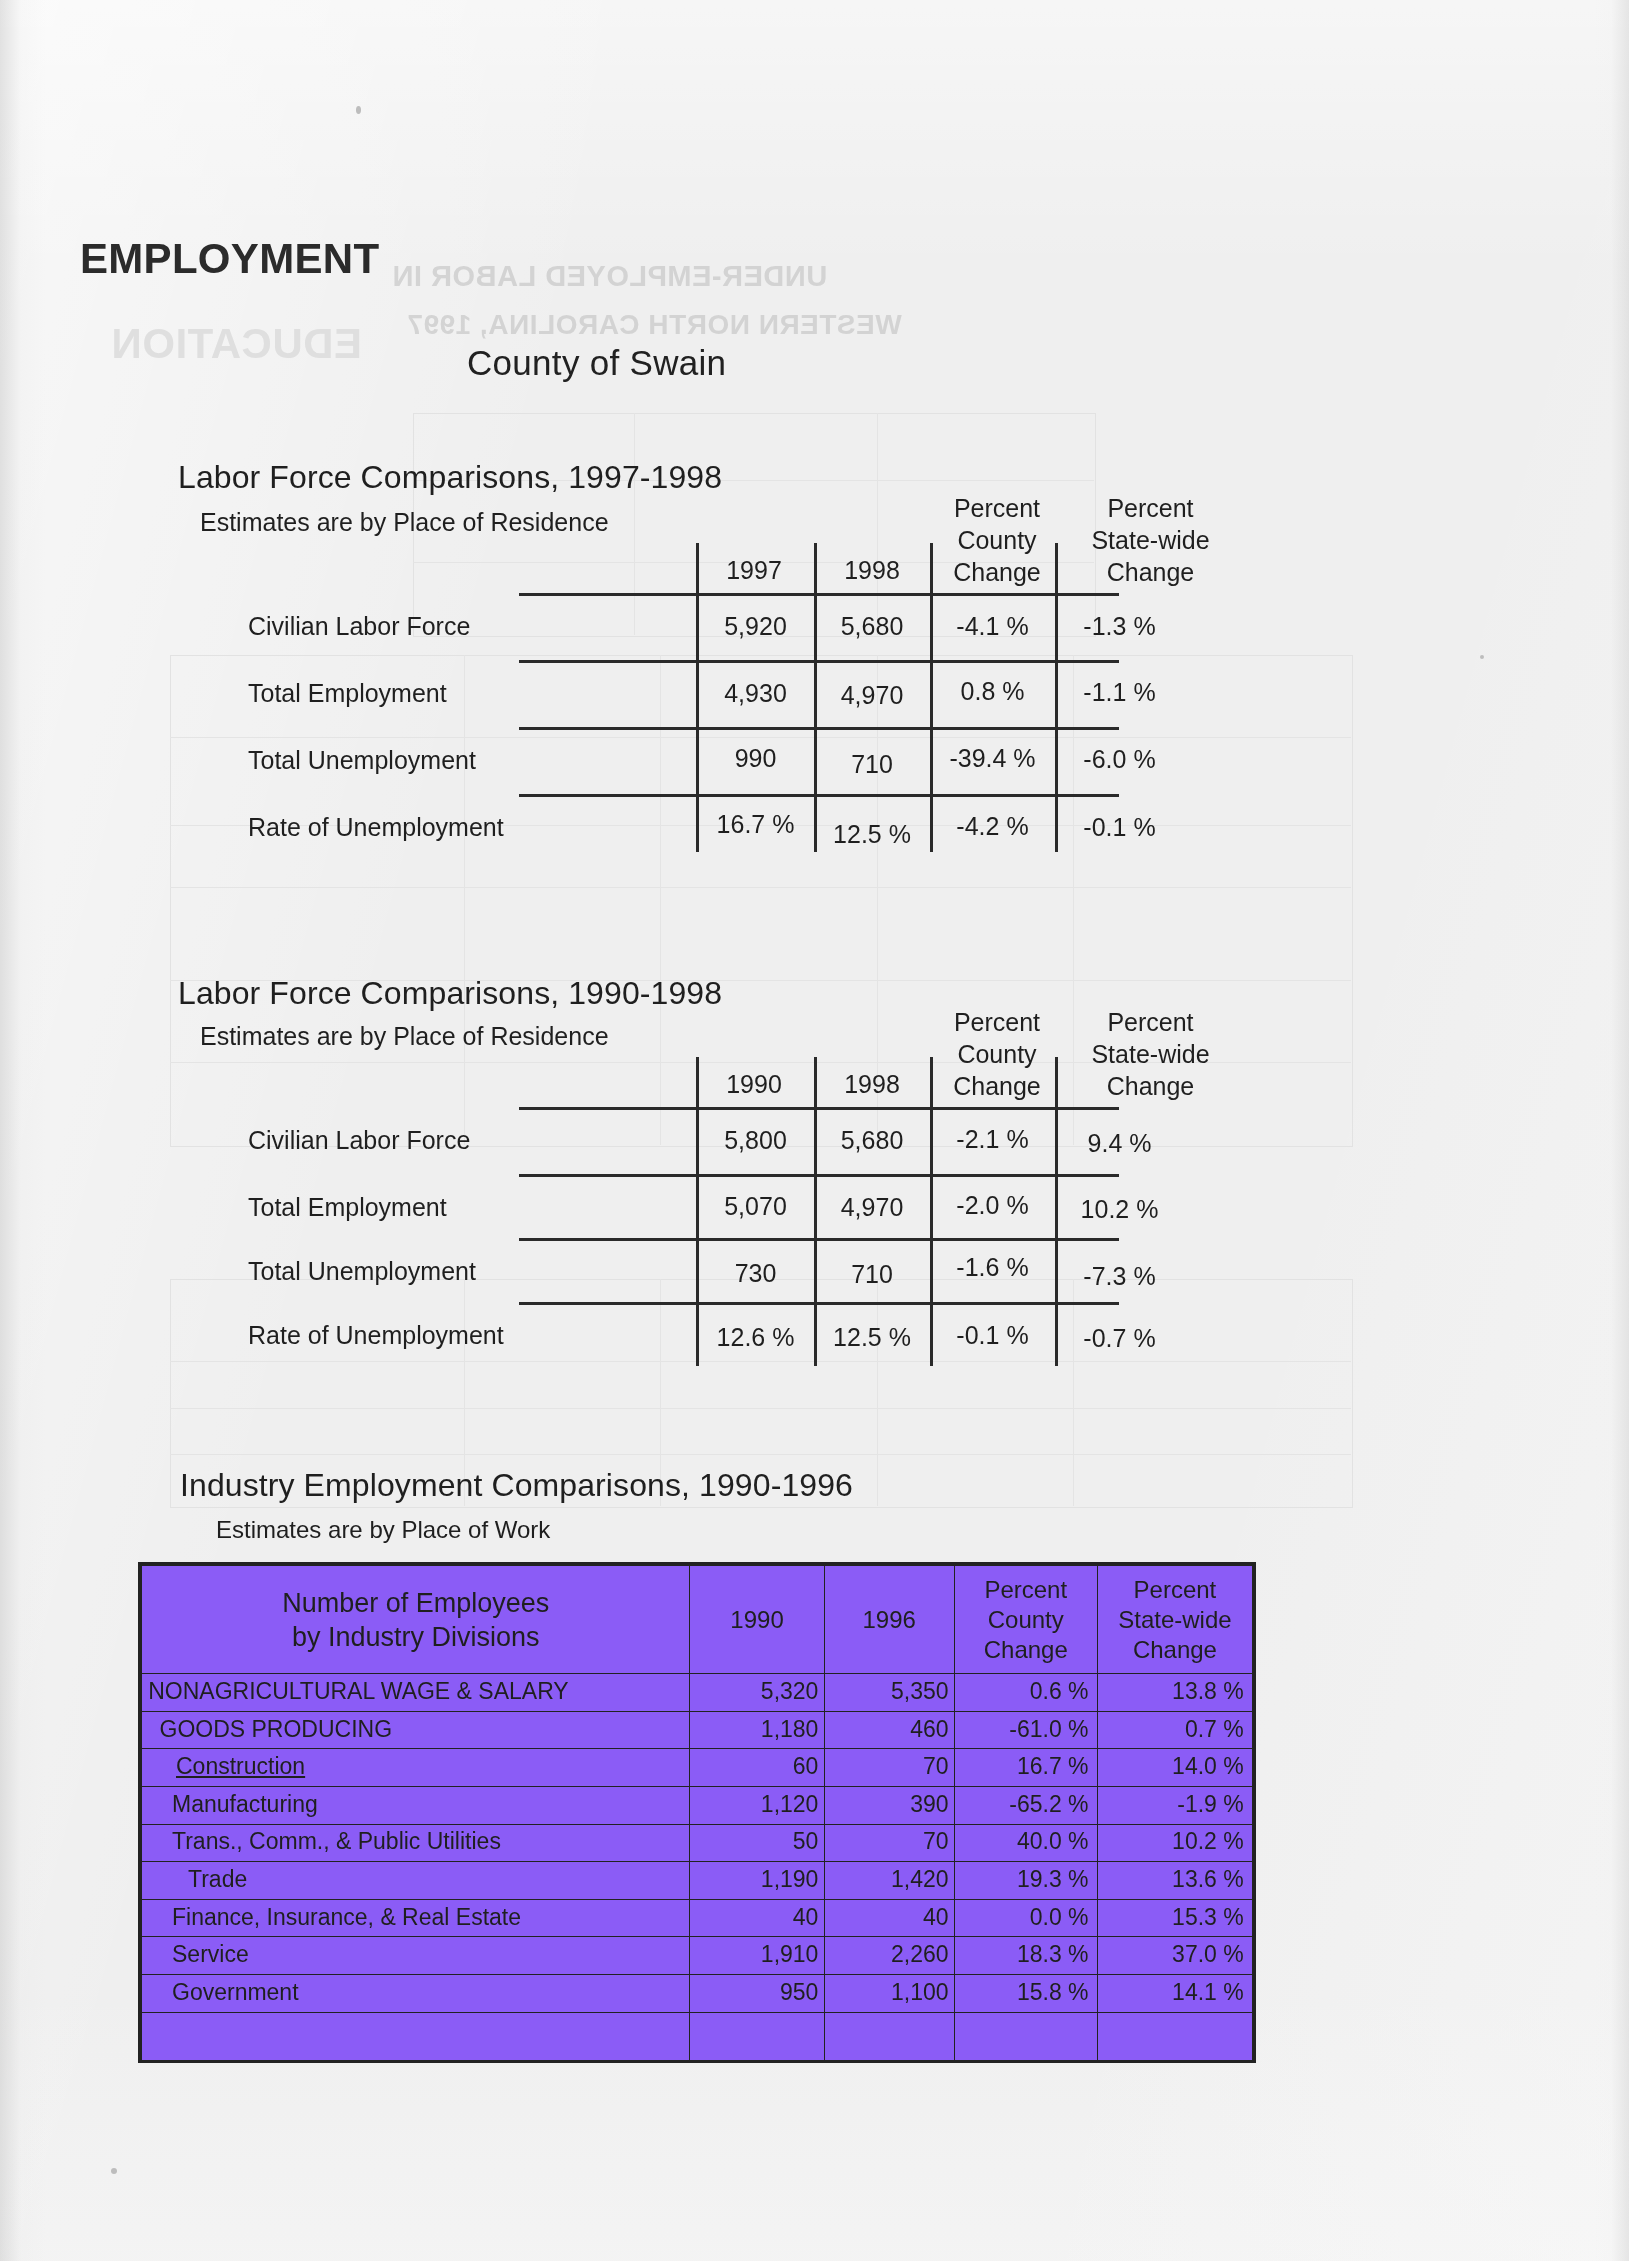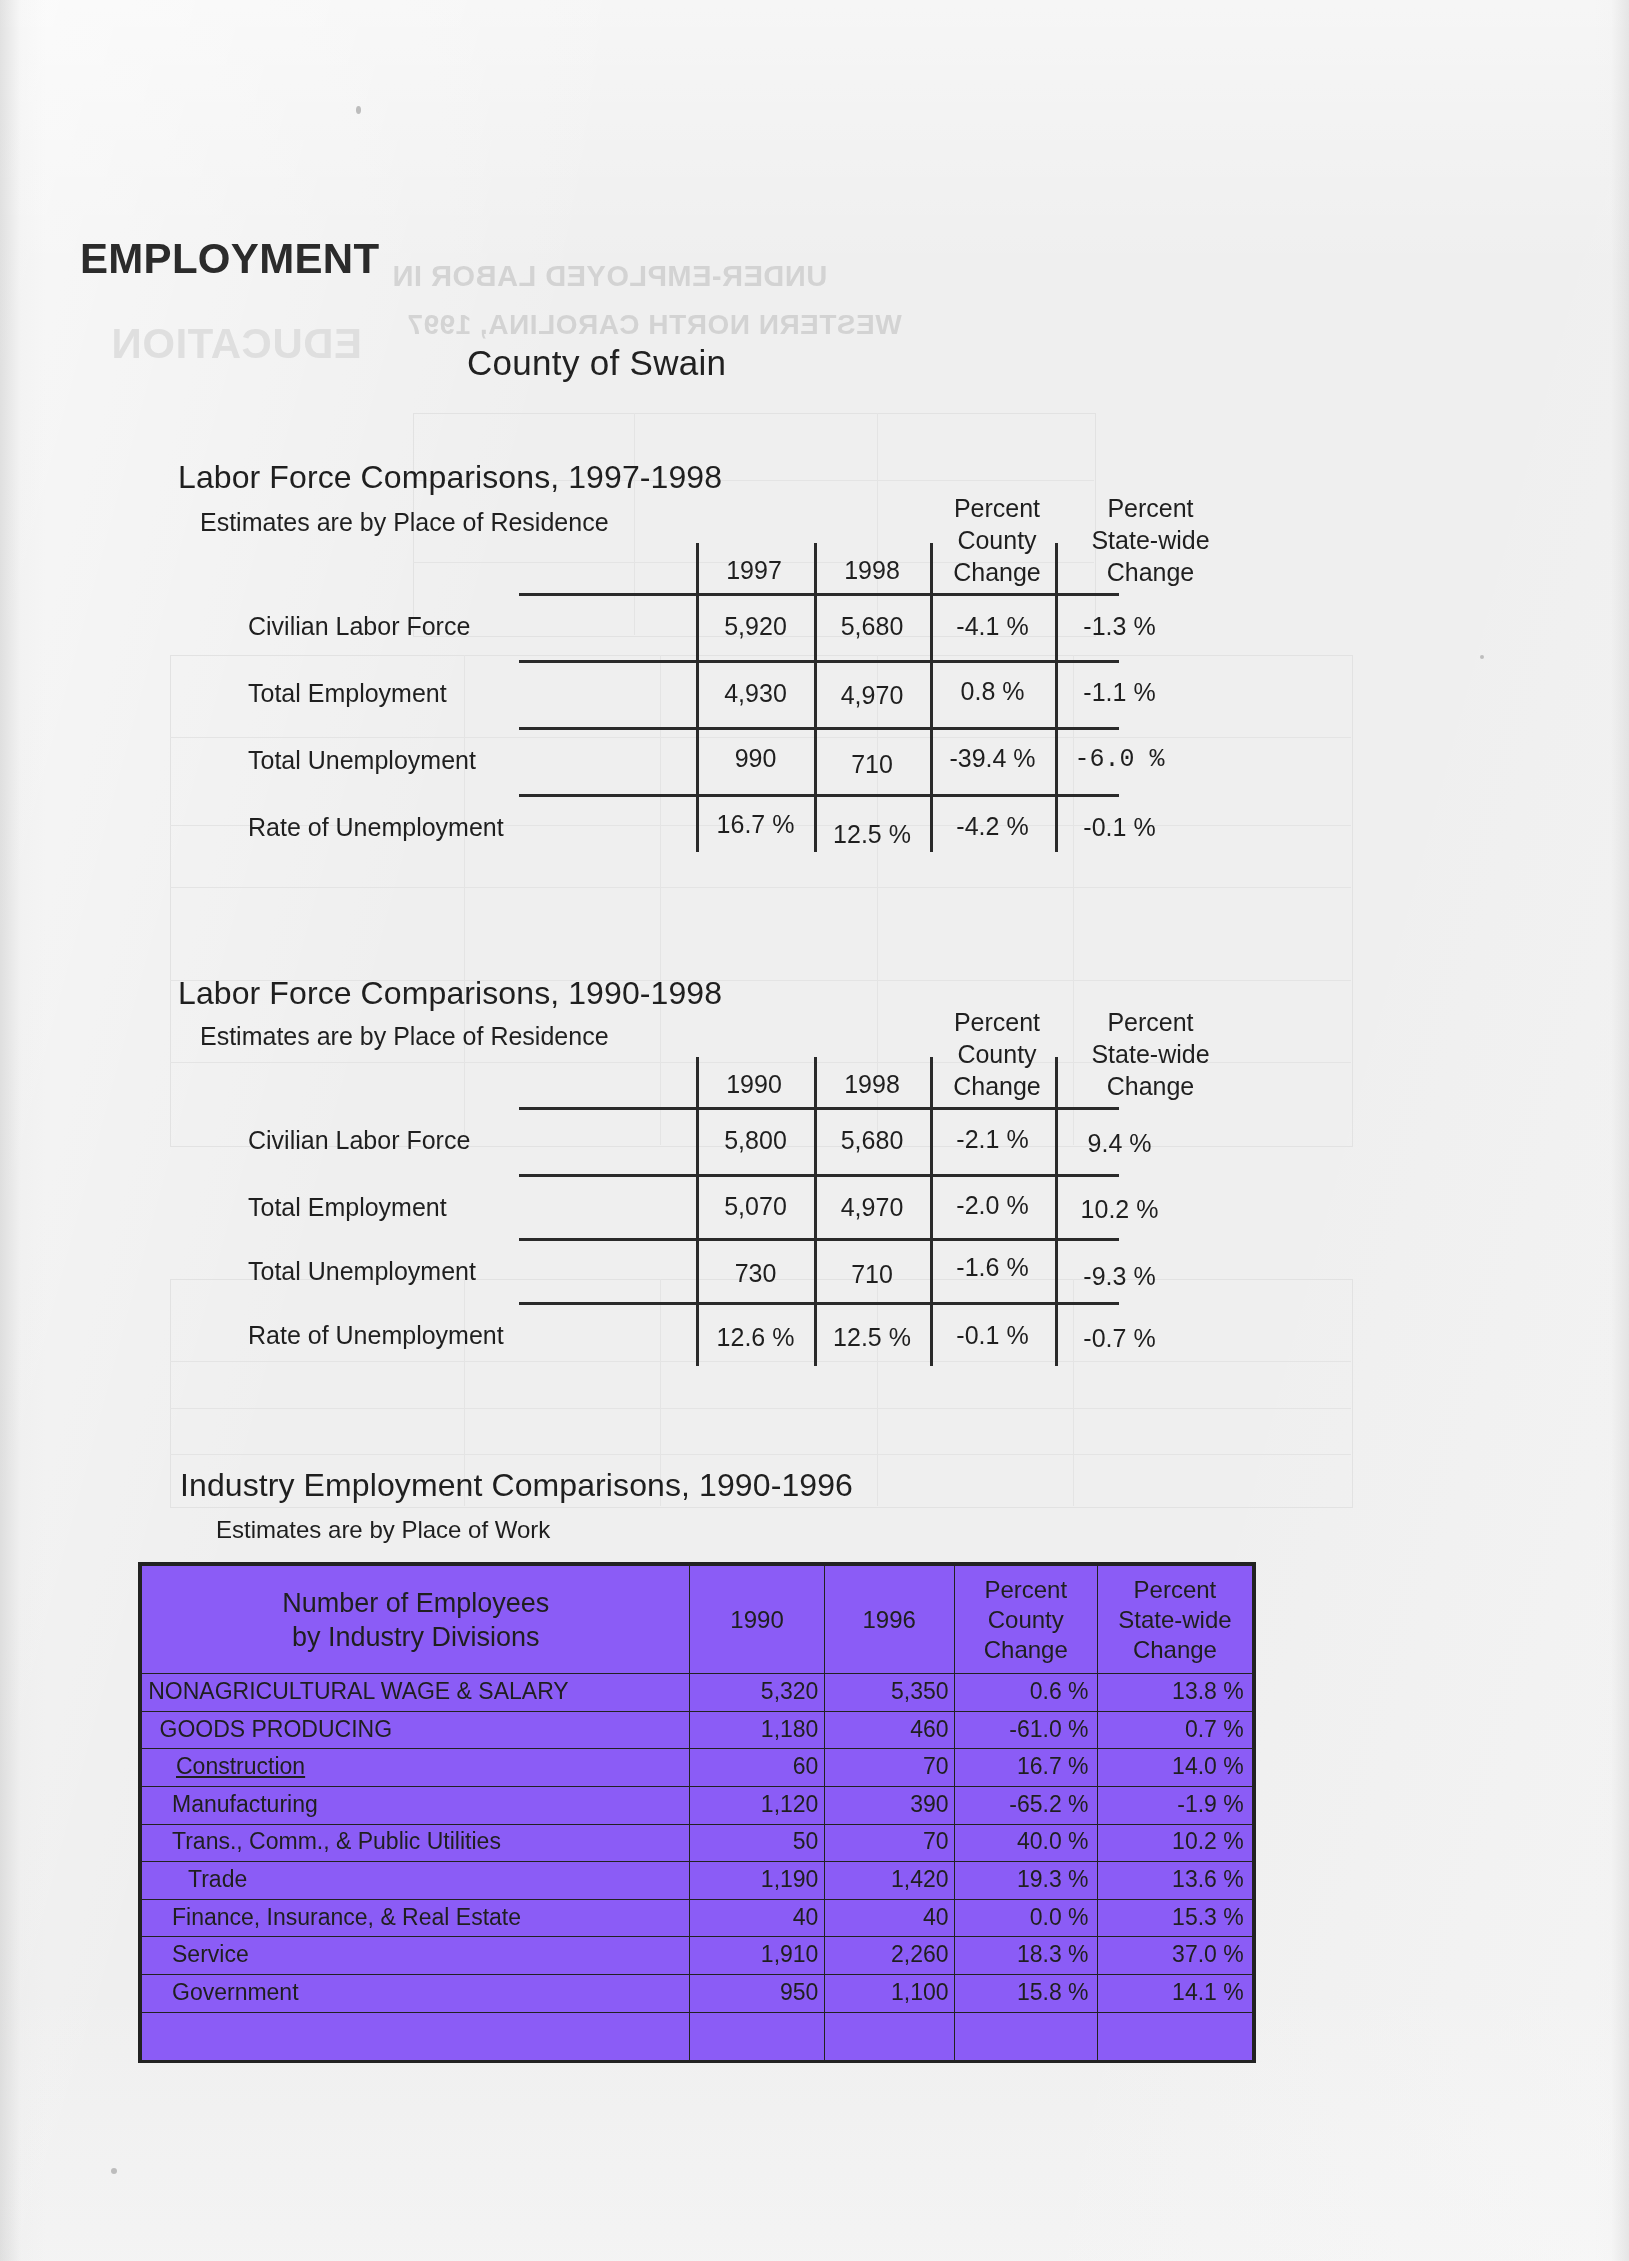--- a/index.html
+++ b/index.html
@@ -346,21 +346,21 @@
           <span class="cell" style="left:479px; width:119px; top:14.4px;">4,930</span>
           <span class="cell" style="left:597px; width:116px; top:15.5px;">4,970</span>
           <span class="cell" style="left:713px; width:125px; top:12.4px;">0.8 %</span>
           <span class="cell" style="left:838px; width:129px; top:13.4px;">-1.1 %</span>
         </div>
         <div class="lf-row" style="top:137px;">
           <span class="lbl">Total Unemployment</span>
           <span class="cell" style="left:479px; width:119px; top:12.4px;">990</span>
           <span class="cell" style="left:597px; width:116px; top:17.5px;">710</span>
           <span class="cell" style="left:713px; width:125px; top:12.4px;">-39.4 %</span>
-          <span class="cell" style="left:838px; width:129px; top:13.4px;font-family:Liberation Mono, monospace;">-6.0 %</span>
+          <span class="cell" style="left:838px; width:129px; top:13.4px;">-6.0 %</span>
         </div>
         <div class="lf-row" style="top:204px;">
           <span class="lbl">Rate of Unemployment</span>
           <span class="cell" style="left:479px; width:119px; top:11.3px;">16.7 %</span>
           <span class="cell" style="left:597px; width:116px; top:20.6px;">12.5 %</span>
           <span class="cell" style="left:713px; width:125px; top:13.4px;">-4.2 %</span>
           <span class="cell" style="left:838px; width:129px; top:14.4px;">-0.1 %</span>
         </div>
       </div>
     </div>
@@ -407,21 +407,21 @@
           <span class="cell" style="left:479px; width:119px; top:13.4px;">5,070</span>
           <span class="cell" style="left:597px; width:116px; top:14.4px;">4,970</span>
           <span class="cell" style="left:713px; width:125px; top:12.4px;">-2.0 %</span>
           <span class="cell" style="left:838px; width:129px; top:15.5px;">10.2 %</span>
         </div>
         <div class="lf-row" style="top:134px;">
           <span class="lbl">Total Unemployment</span>
           <span class="cell" style="left:479px; width:119px; top:15.5px;">730</span>
           <span class="cell" style="left:597px; width:116px; top:16.5px;">710</span>
           <span class="cell" style="left:713px; width:125px; top:10.3px;">-1.6 %</span>
-          <span class="cell" style="left:838px; width:129px; top:18.6px;">-9.3 %</span>
+          <span class="cell" style="left:838px; width:129px; top:18.6px;">-7.3 %</span>
         </div>
         <div class="lf-row" style="top:198px;">
           <span class="lbl">Rate of Unemployment</span>
           <span class="cell" style="left:479px; width:119px; top:15.5px;">12.6 %</span>
           <span class="cell" style="left:597px; width:116px; top:15.5px;">12.5 %</span>
           <span class="cell" style="left:713px; width:125px; top:14.4px;">-0.1 %</span>
           <span class="cell" style="left:838px; width:129px; top:16.5px;">-0.7 %</span>
         </div>
       </div>
     </div>

